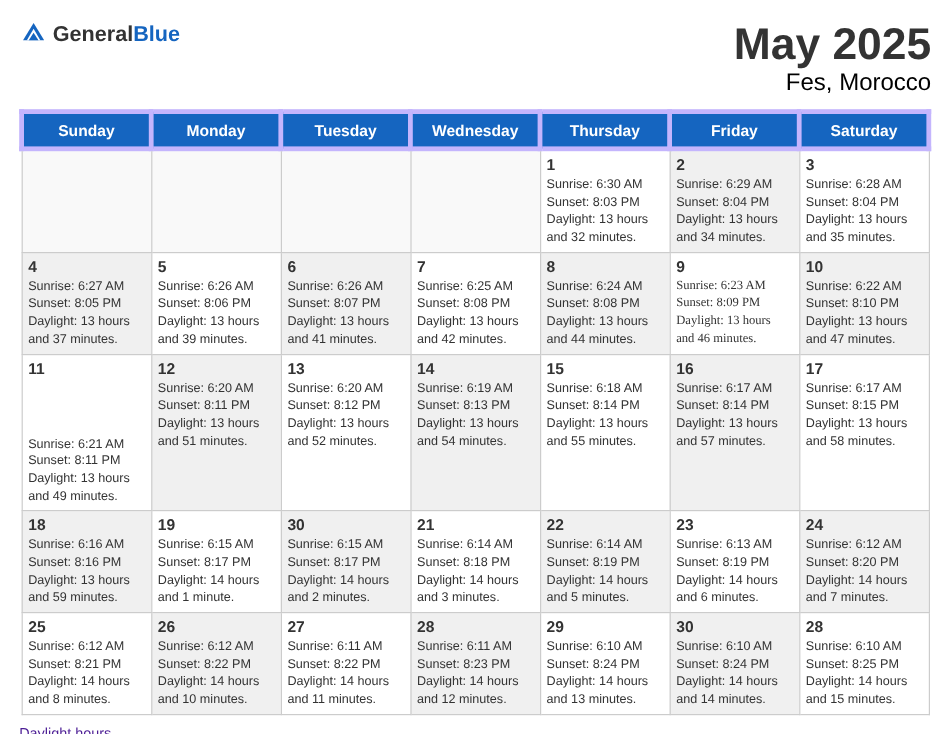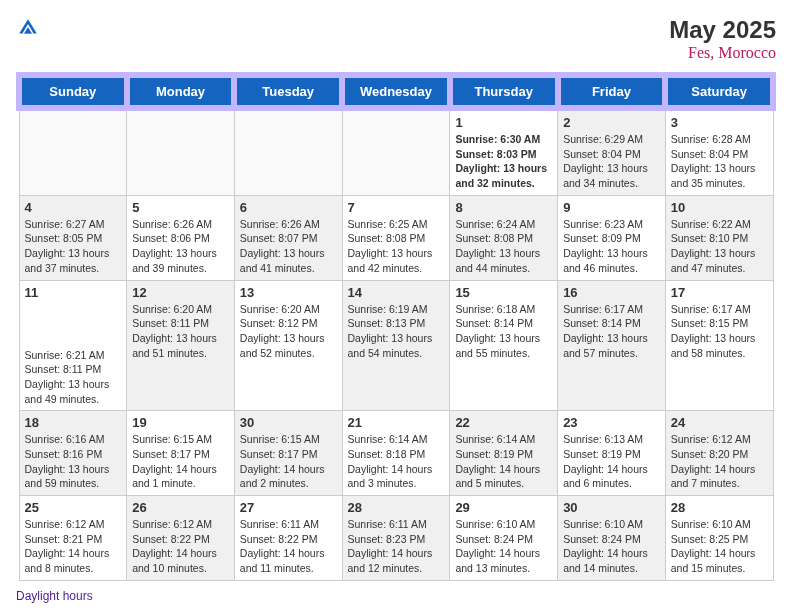--- a/index.html
+++ b/index.html
@@ -22,41 +22,40 @@
       gap: 4px;
     }
     .logo-icon {
       width: 24px;
       height: 24px;
     }
     .title-block {
       text-align: right;
     }
     .month-year {
-      font-size: 24px;
+      font-size: 37px;
       font-weight: bold;
       color: #333;
     }
     .location {
-      font-size: 16px;
-      color: #be185d;
-      font-family: Liberation Serif, serif;
+      font-size: 20px;
+      color: #000000;
     }
     .calendar {
       width: 100%;
       border-collapse: collapse;
       border: 1px solid #ccc;
     }
     .calendar th {
       background-color: #1565c0;
       color: #fff;
       text-align: center;
       padding: 6px 4px;
       font-size: 13px;
-      border: 6px solid #c4b5fd;
+      border: 4px solid #c4b5fd;
     }
     .calendar td {
       vertical-align: top;
       padding: 4px 5px;
       border: 1px solid #ccc;
       width: 108px;
       min-height: 80px;
       font-size: 11px;
       color: #333;
       background: #fff;
@@ -89,20 +88,23 @@
 </head>
 <body>
 
 <div class="header">
   <div class="logo">
     <svg class="logo-icon" viewBox="0 0 30 30" xmlns="http://www.w3.org/2000/svg">
       <polygon points="15,4 26,22 4,22" fill="#1565c0"></polygon>
       <polygon points="15,10 22,22 8,22" fill="#fff"></polygon>
       <polygon points="15,14 20,22 10,22" fill="#1565c0"></polygon>
     </svg>
+    <div>
+      <span style="font-size:18px;font-weight:bold;color:#333;">General</span><span style="font-size:18px;font-weight:bold;color:#1565c0;">Blue</span>
+    </div>
   </div>
   <div class="title-block">
     <div class="month-year">May 2025</div>
     <div class="location">Fes, Morocco</div>
   </div>
 </div>
 
 <table class="calendar">
   <thead>
     <tr>
@@ -116,21 +118,21 @@
       </tr>
   </thead>
   <tbody id="calendar-body">
   <tr>
         <td class="empty"></td>
         <td class="empty"></td>
         <td class="empty"></td>
         <td class="empty"></td>
         <td>
           <span class="day-number">1</span>
-          <div class="day-info" style="white-space: pre-line; font-weight: bold;">Sunrise: 6:30 AM
+          <div class="day-info" style="white-space: pre-line;">Sunrise: 6:30 AM
 Sunset: 8:03 PM
 Daylight: 13 hours
 and 32 minutes.</div>
         </td>
         <td class="shaded">
           <span class="day-number">2</span>
           <div class="day-info" style="white-space: pre-line;">Sunrise: 6:29 AM
 Sunset: 8:04 PM
 Daylight: 13 hours
 and 34 minutes.</div>
@@ -174,21 +176,21 @@
         </td>
         <td class="shaded">
           <span class="day-number">8</span>
           <div class="day-info" style="white-space: pre-line;">Sunrise: 6:24 AM
 Sunset: 8:08 PM
 Daylight: 13 hours
 and 44 minutes.</div>
         </td>
         <td>
           <span class="day-number">9</span>
-          <div class="day-info" style="white-space: pre-line;">Sunrise: 6:23 AM
+          <div class="day-info" style="white-space: pre-line; font-family: Liberation Serif, serif;">Sunrise: 6:23 AM
 Sunset: 8:09 PM
 Daylight: 13 hours
 and 46 minutes.</div>
         </td>
         <td class="shaded">
           <span class="day-number">10</span>
           <div class="day-info" style="white-space: pre-line;">Sunrise: 6:22 AM
 Sunset: 8:10 PM
 Daylight: 13 hours
 and 47 minutes.</div>

